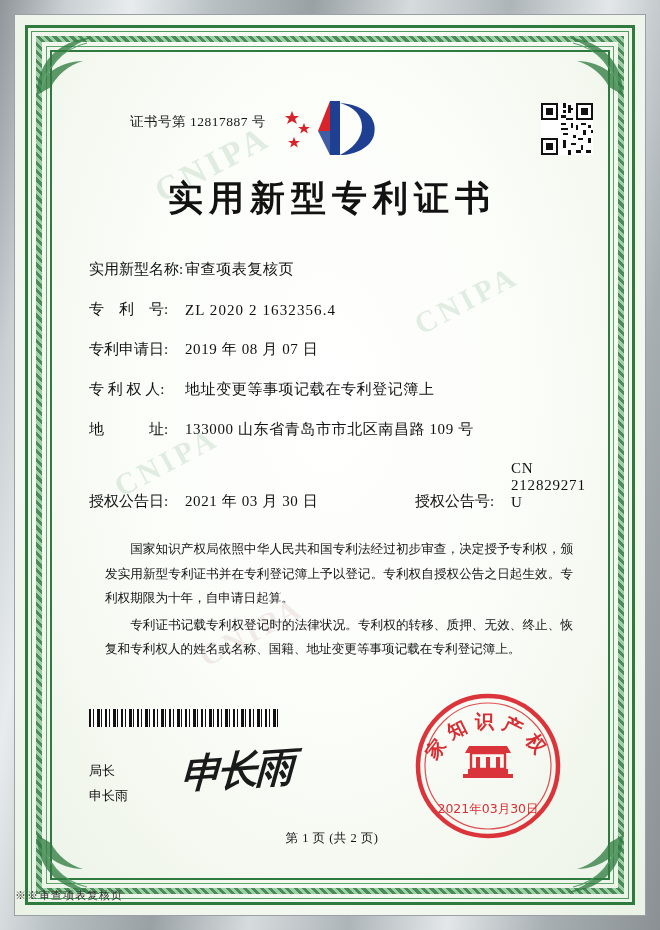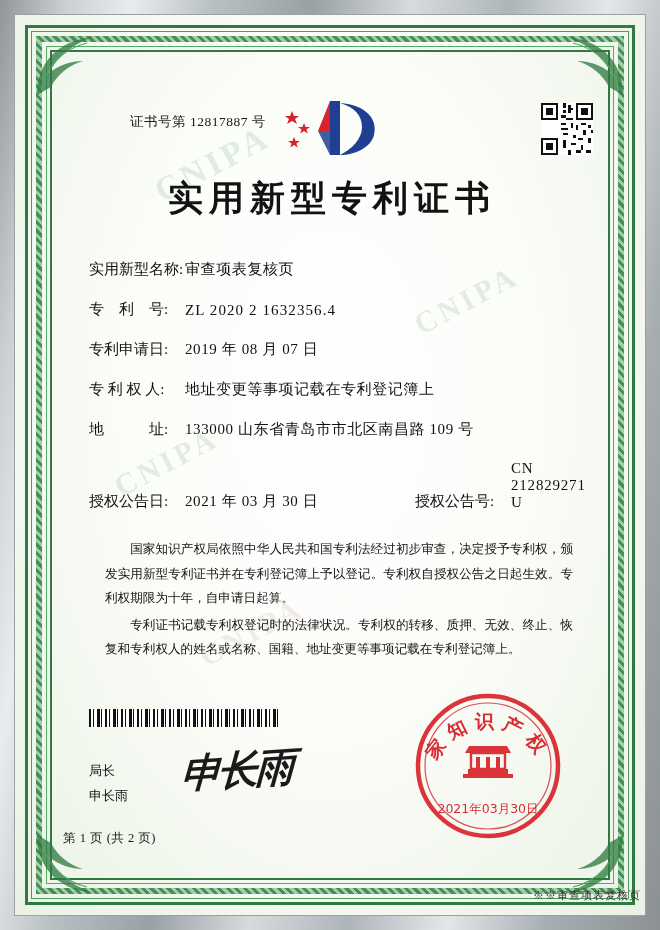--- a/index.html
+++ b/index.html
@@ -238,31 +238,31 @@
     width: 150px;
     height: 150px;
   }
 
   
   .page-no {
     position: absolute;
     left: 0;
     right: 0;
     bottom: 18px;
-    text-align: left;
+    text-align: center;
     font-size: 12.5px;
     color: #161616;
     letter-spacing: .5px;
   }
   .footer-note {
     position: absolute;
     left: 0;
-    right: 4px;
+    right: 16px;
     bottom: 12px;
-    text-align: right;
+    text-align: left;
     font-size: 11px;
     color: #333;
     letter-spacing: 1px;
   }
 </style>
 </head>
 <body>
 
 <div class="page">
   <div class="frame-inner">

